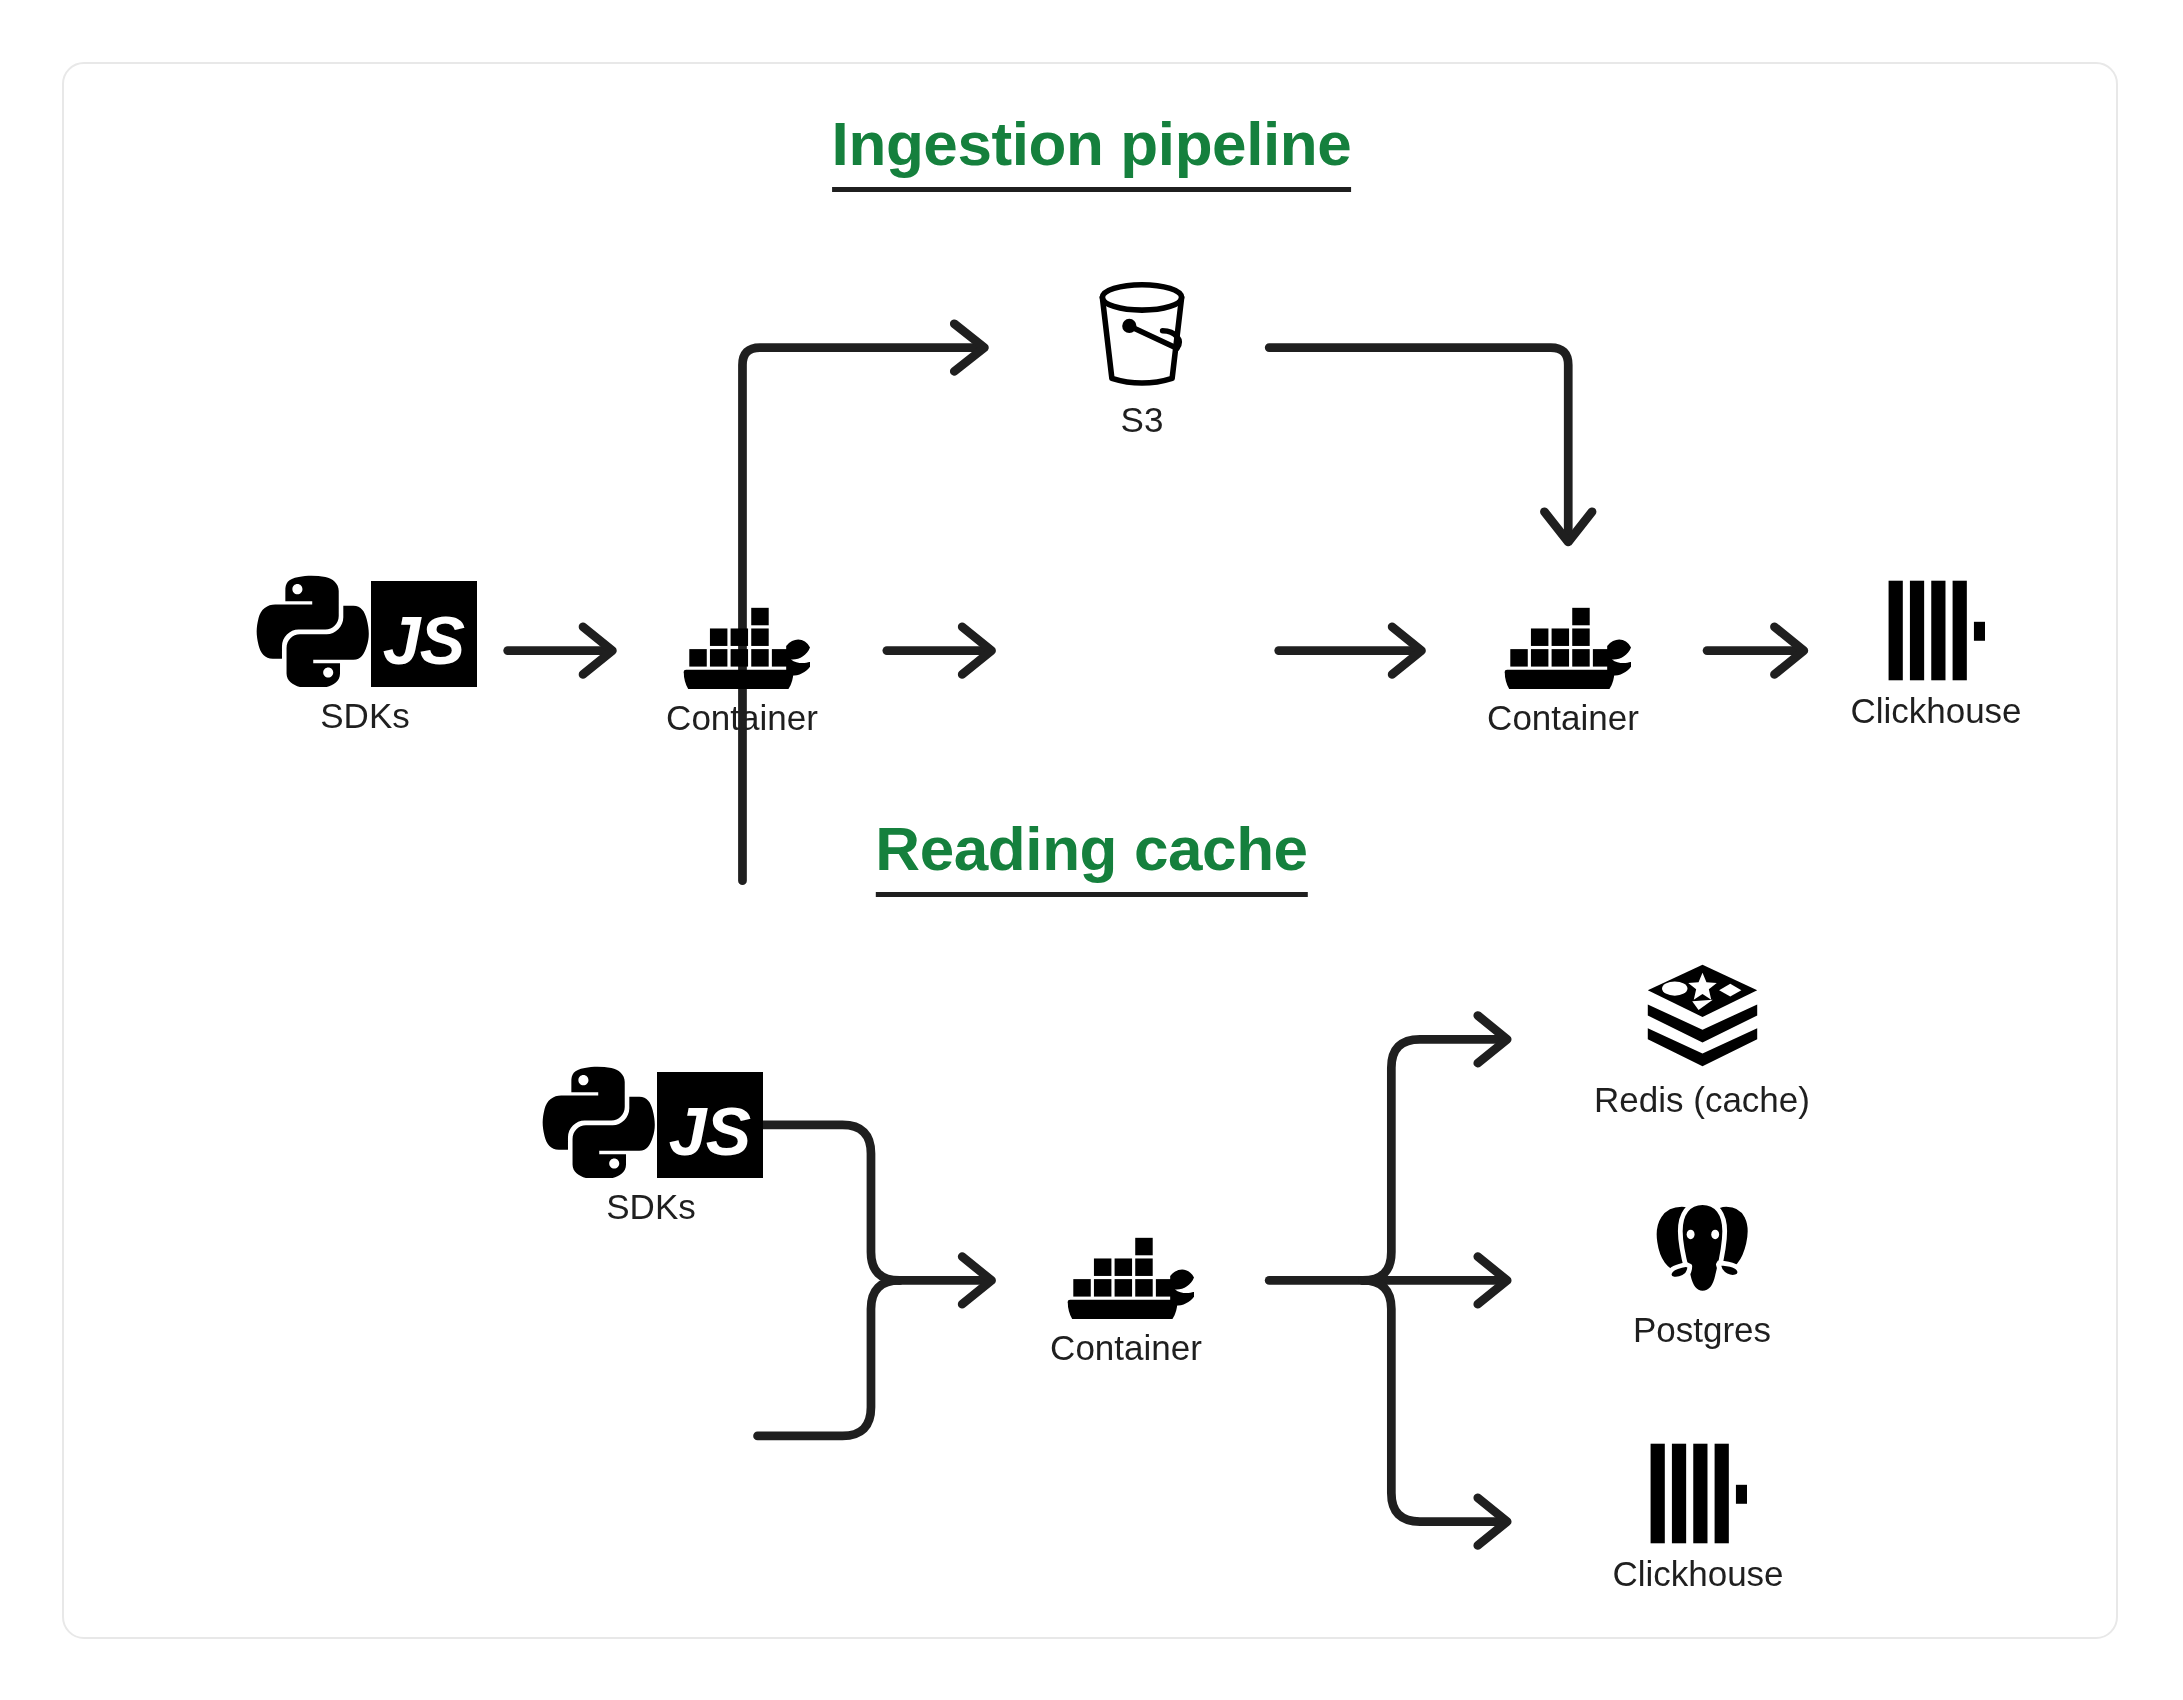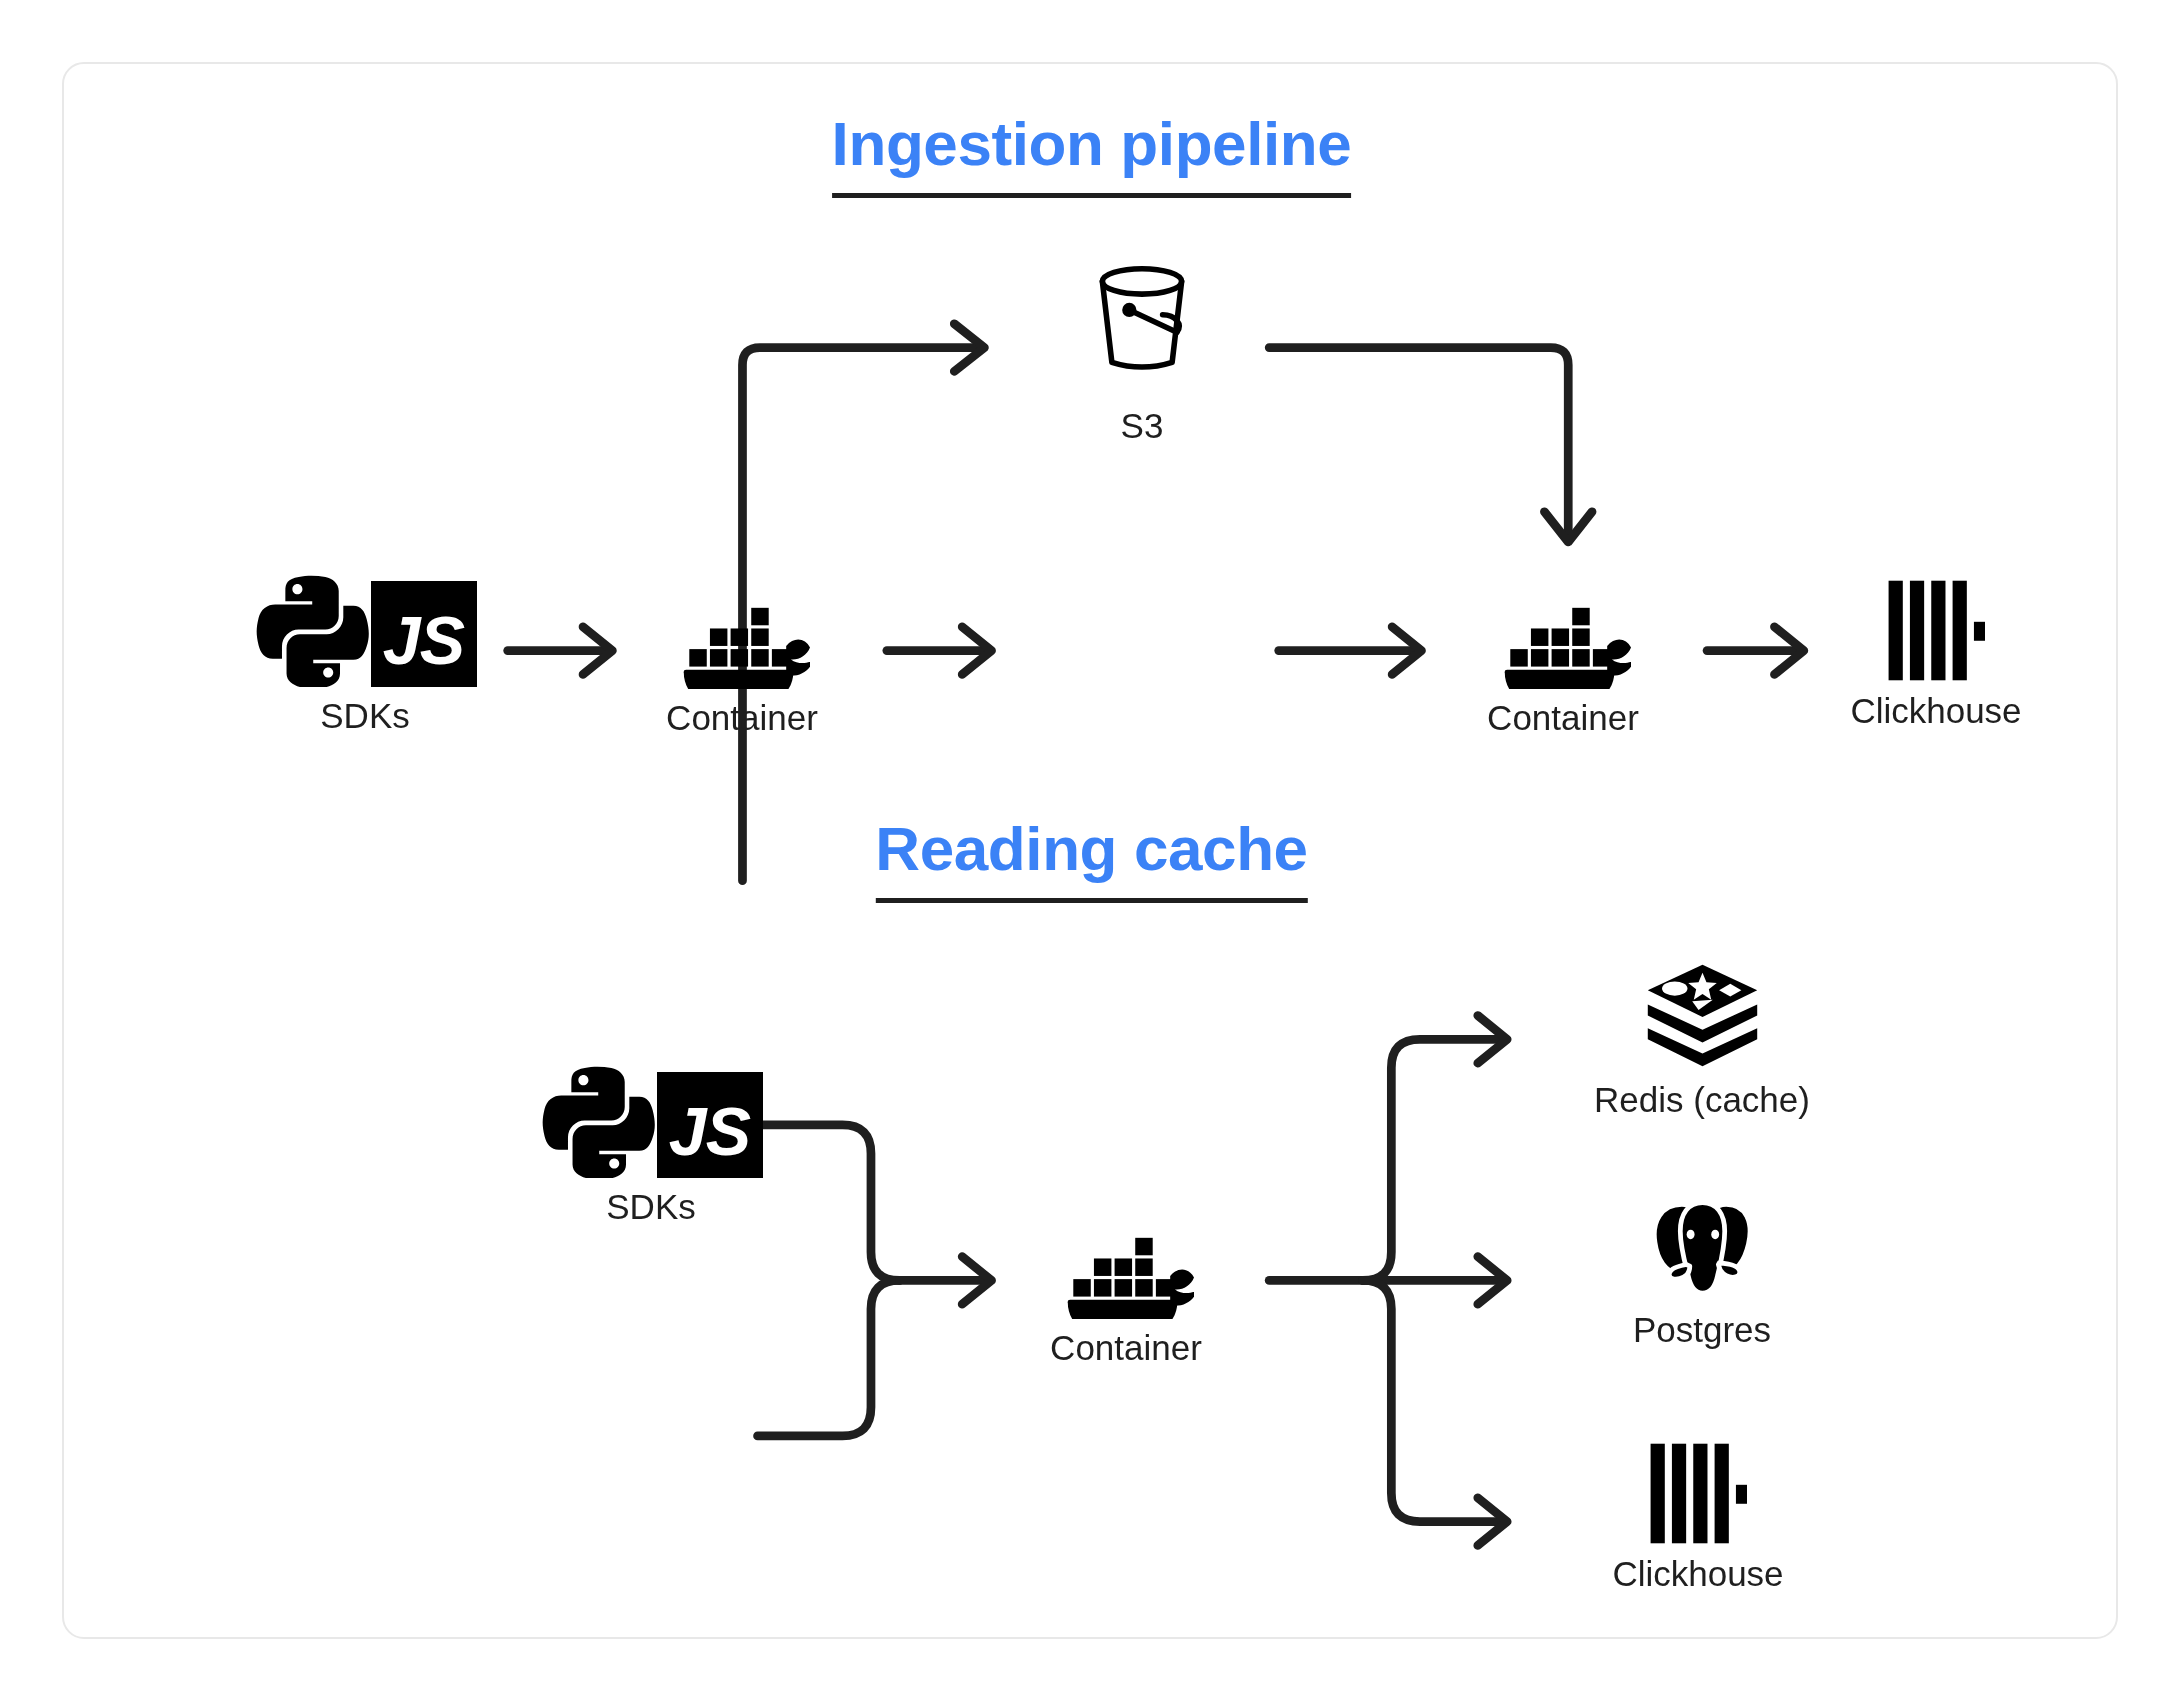--- a/index.html
+++ b/index.html
@@ -24,25 +24,25 @@
     height: 1577px;
     border: 2.4px solid #e8e8e8;
     border-radius: 22px;
     background: #ffffff;
     box-sizing: border-box;
   }
   .section-title {
     position: absolute;
     text-align: center;
     font-weight: bold;
-    color: #3b82f6;
+    color: #15803d;
     letter-spacing: -0.4px;
     white-space: nowrap;
     border-bottom: 5.6px solid #1f1f1f;
-    padding-bottom: 17px;
+    padding-bottom: 11px;
     line-height: 1.05;
   }
   #title-ingestion {
     left: 50%;
     transform: translateX(-50%);
     top: 111px;
     font-size: 62px;
   }
   #title-reading {
     left: 50%;
@@ -241,21 +241,21 @@
           <rect x="29" y="2" width="18" height="126"></rect>
           <rect x="56" y="2" width="18" height="126"></rect>
           <rect x="83" y="2" width="18" height="126"></rect>
           <rect x="110" y="54" width="14" height="24"></rect>
         </g>
       </svg>
     </div>
     <div class="node-label">Clickhouse</div>
   </div>
 
-  <div class="node" style="left:1023px; top:264px; width:238px;gap:22px;">
+  <div class="node" style="left:1023px; top:280px; width:238px;">
     <div class="node-icon">
       <svg width="102" height="111" viewBox="0 0 128 140">
         <g fill="none" stroke="#000000" stroke-width="7" stroke-linecap="round" stroke-linejoin="round">
           <ellipse cx="64" cy="22" rx="50" ry="16"></ellipse>
           <path d="M14 22 L26 124 Q64 136 102 124 L114 22"></path>
           <path d="M48 58 L108 86"></path>
           <path d="M108 86 c8 -10 -2 -22 -18 -22"></path>
         </g>
         <circle cx="48" cy="58" r="9" fill="#000000"></circle>
       </svg>

